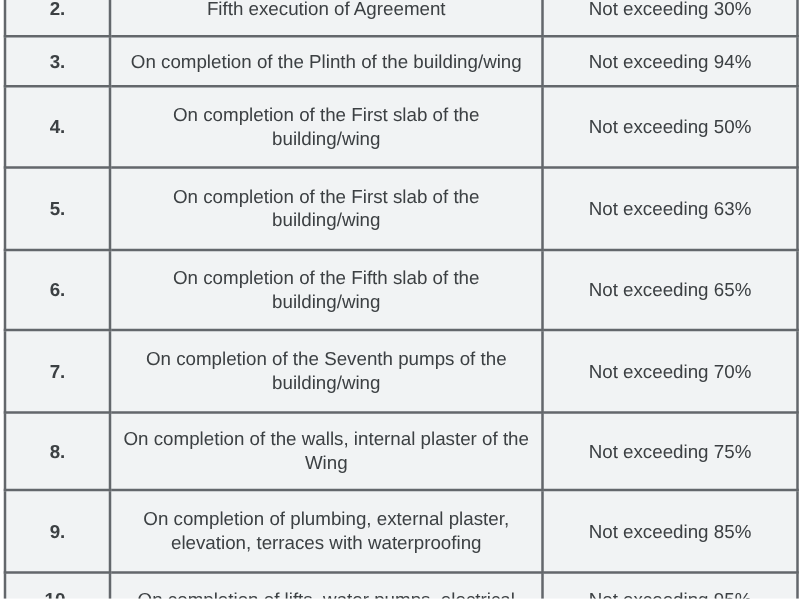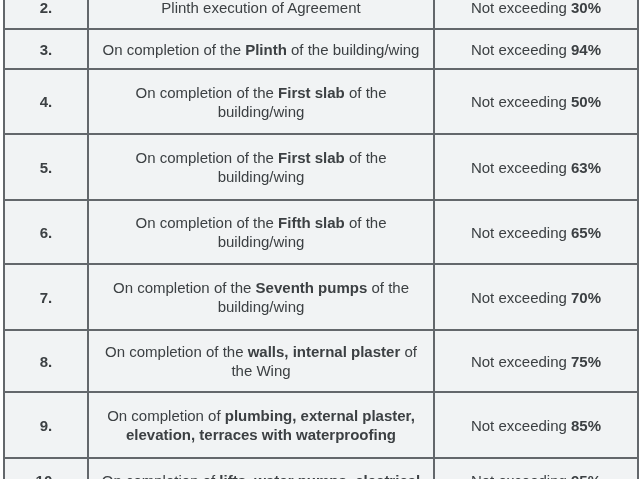--- a/index.html
+++ b/index.html
@@ -27,40 +27,40 @@
     background: #f1f3f4;
     color: #3c4043;
     font-size: 15px;
     line-height: 19px;
     text-align: center;
     vertical-align: middle;
   }
   td.sr   { width: 84px;  font-weight: bold; }
   td.desc { width: 346px; padding: 4px 6px; }
   td.pct  { width: 204px; padding: 4px 4px; }
-  td b, td .bold { font-weight: bold; }
+  td b, td .bold { font-weight: normal; }
   tr.r1 { height: 44px; }
   tr.r2 { height: 40px; }
   tr.r3 { height: 65px; }
   tr.r4 { height: 66px; }
   tr.r5 { height: 64px; }
   tr.r6 { height: 66px; }
   tr.r7 { height: 62px; }
   tr.r8 { height: 66px; }
   tr.r9 { height: 44px; }
 </style>
 </head>
 <body>
 
 <div class="viewport">
   <table class="schedule">
     <tbody>
       <tr class="r1">
         <td class="sr"><span>2.</span></td>
-        <td class="desc"><span>Plinth execution of Agreement</span><b class="bold"></b><span></span></td>
+        <td class="desc"><span>Fifth execution of Agreement</span><b class="bold"></b><span></span></td>
         <td class="pct"><span>Not exceeding </span><b class="bold">30%</b></td>
       </tr>
       <tr class="r2">
         <td class="sr"><span>3.</span></td>
         <td class="desc"><span>On completion of the </span><b class="bold">Plinth</b><span> of the building/wing</span></td>
         <td class="pct"><span>Not exceeding </span><b class="bold">94%</b></td>
       </tr>
       <tr class="r3">
         <td class="sr"><span>4.</span></td>
         <td class="desc"><span>On completion of the </span><b class="bold">First slab</b><span> of the building/wing</span></td>

